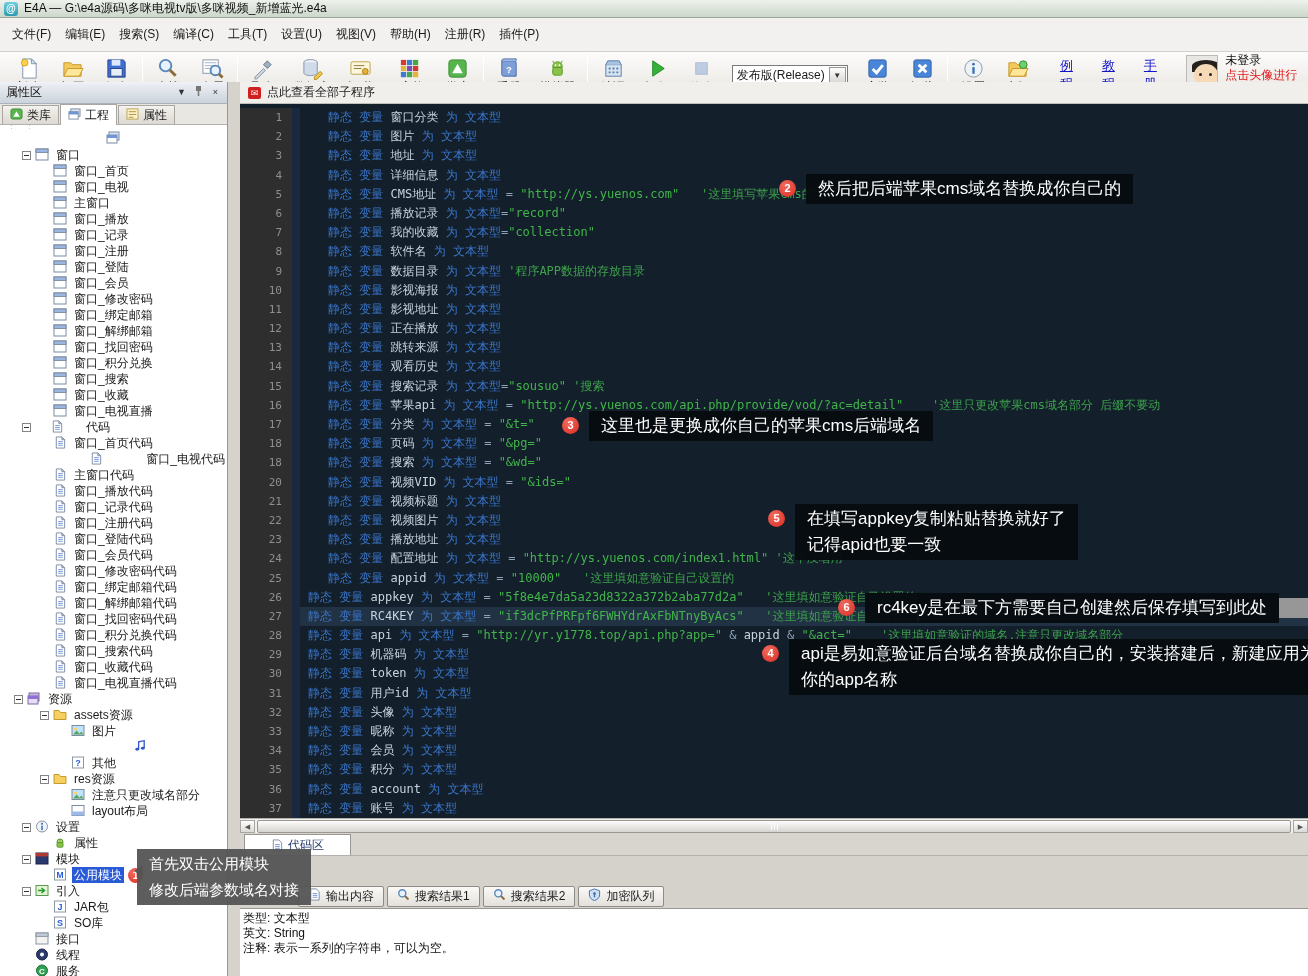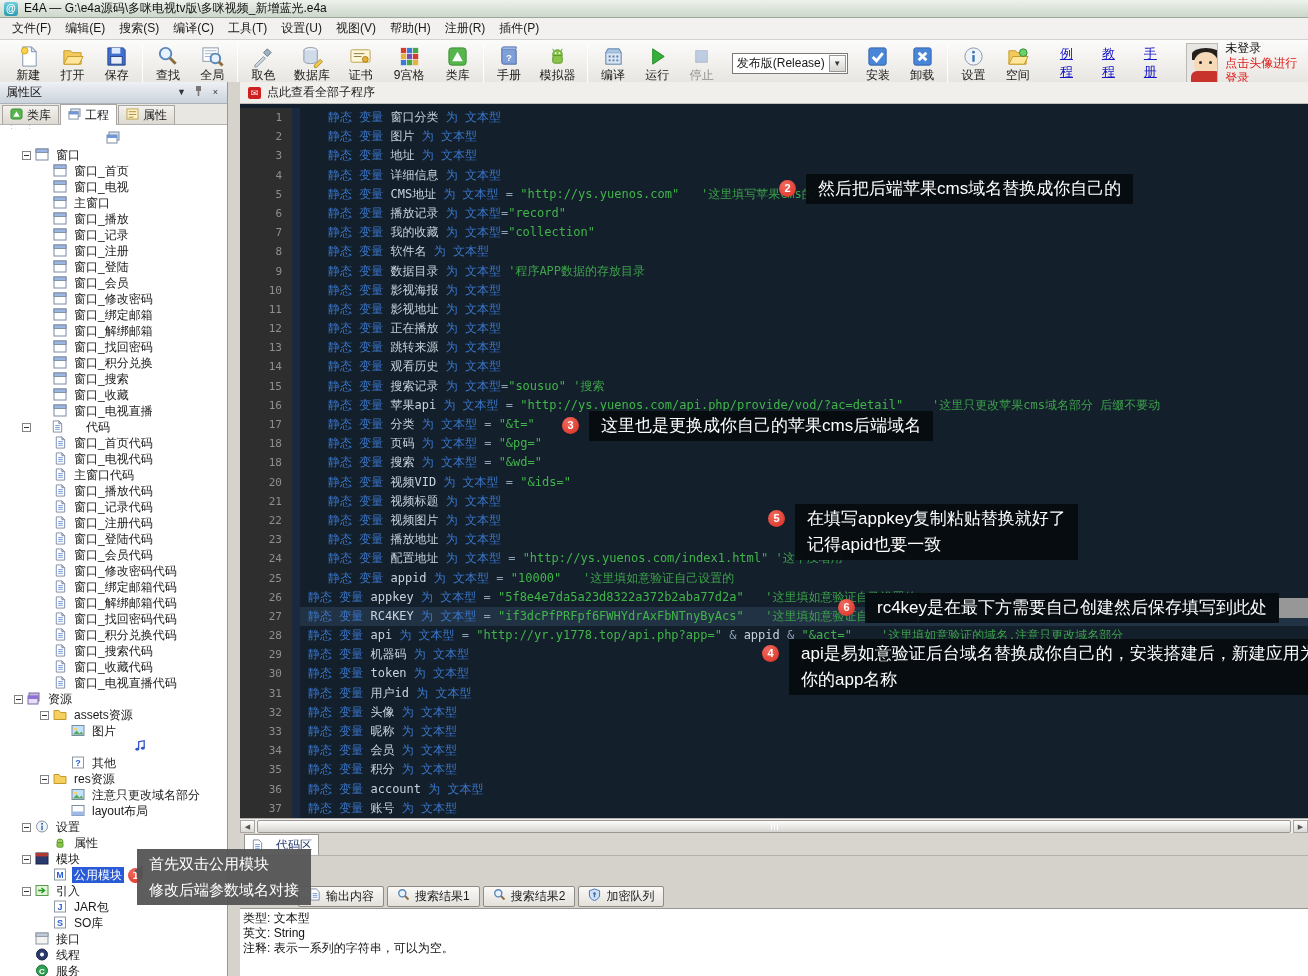--- a/index.html
+++ b/index.html
@@ -3,21 +3,21 @@
 <meta charset="utf-8">
 <style>
   * { margin:0; padding:0; box-sizing:border-box; }
   html,body { width:1308px; height:976px; overflow:hidden; }
   body { font-family:"Liberation Sans","DejaVu Sans",sans-serif; font-size:12px; color:#1a1a1a; background:#d4d0ca; position:relative; }
 
   
   .titlebar { height:18px; background:linear-gradient(#eef2ec,#cdd7cb); display:flex; align-items:center; padding:0 4px; border-bottom:1px solid #9aa79a; }
   .appicon { width:14px; height:14px; border-radius:3px; background:linear-gradient(#6fcfe0,#2e9ab0); color:#fff; font-size:10px; line-height:14px; text-align:center; margin-right:6px; font-weight:bold; }
   .title-text { font-size:12px; color:#111; }
-  .menubar { height:22px; background:#f2f1ef; border-bottom:1px solid #d4d1cc; display:flex; align-items:center; padding-left:6px; gap:2px; }
+  .menubar { height:34px; background:#f2f1ef; border-bottom:1px solid #d4d1cc; display:flex; align-items:center; padding-left:6px; gap:2px; }
   .menu-item { padding:1px 6px; cursor:default; }
   .toolbar { height:47px; background:linear-gradient(#fcfcfb,#e6e4df); border-bottom:1px solid #a9a6a1; display:flex; align-items:center; padding:1px 2px 1px 6px; }
   .tbtn { width:52px; height:43px; display:flex; flex-direction:column; align-items:center; justify-content:center; gap:1px; }
   .tbtn.wide { width:62px; }
   .tbtn .ticon { width:23px; height:23px; display:block; }
   .tbtn .ticon svg { width:100%; height:100%; }
   .tbtn .tlabel { font-size:12px; line-height:13px; white-space:nowrap; }
   .tbtn.disabled { opacity:.45; }
   .tsep { width:1px; height:40px; background:#b5b2ad; border-right:1px solid #fff; margin:0 3px; }
   .tselect { width:118px; height:21px; background:#fff; border:1px solid #7a7a7a; display:flex; align-items:center; margin:0 8px; }
@@ -75,21 +75,21 @@
   .tk { color:#3a76c9; } .ti { color:#c7d3df; } .to { color:#8fa2b8; } .ts { color:#41b54a; } .tc { color:#3da24a; }
   .caret { display:inline-block; width:2px; height:13px; background:#fff; vertical-align:-2px; }
 
   .hscroll { height:15px; background:#f1f0ee; border-top:1px solid #b5b2ad; position:relative; }
   .harrow { position:absolute; top:1px; width:15px; height:13px; background:linear-gradient(#fdfdfd,#dcdad6); border:1px solid #a9a6a1; font-size:7px; line-height:12px; text-align:center; color:#555; }
   .harrow.left { left:0; } .harrow.right { right:0; }
   .hthumb { position:absolute; left:17px; right:17px; top:1px; height:13px; background:linear-gradient(#fdfdfd,#d6d4d0); border:1px solid #9a9792; border-radius:2px; display:flex; align-items:center; justify-content:center; gap:2px; }
   .hthumb i { width:1px; height:7px; background:#9a9792; border-right:1px solid #fff; }
 
   .tabstrip1 { height:23px; background:#d8d4ce; border-bottom:1px solid #b5b2ad; display:flex; align-items:flex-end; padding-left:4px; }
-  .codetab { height:21px; background:#fff; border:1px solid #9a9792; border-bottom:none; display:flex; align-items:center; gap:13px; padding:0 6px; font-size:12px; color:#223a6e; }
+  .codetab { height:21px; background:#fff; border:1px solid #9a9792; border-bottom:none; display:flex; align-items:center; gap:5px; padding:0 26px; font-size:12px; color:#223a6e; }
   .codetab svg { width:12px; height:13px; }
   .gap1 { height:28px; background:#d5d1cb; }
   .tabstrip2 { height:24px; background:#d5d1cb; display:flex; align-items:center; padding-left:58px; gap:3px; }
   .btab { height:21px; background:linear-gradient(#fbfaf8,#e3e0da); border:1px solid #8f8c87; border-radius:2px; display:flex; align-items:center; gap:5px; padding:0 9px; font-size:12px; }
   .btab svg { width:13px; height:13px; }
   .statusarea { flex:1; background:#fff; border-top:1px solid #9a9792; padding:2px 0 0 3px; font-size:12px; line-height:15px; color:#111; }
   .statusarea .sline { white-space:nowrap; }
 
   
   .callout { position:absolute; display:flex; align-items:flex-start; z-index:40; }
@@ -495,21 +495,21 @@
         </div>
         <div class="trow" style="padding-left: 40px;">
           <span class="noexp"></span>
           <span class="ticn"><svg viewBox="0 0 12 14">
               <path d="M2 1h6l3 3v9H2z" fill="#fff" stroke="#7a8aa0"></path>
               <path d="M8 1l3 3H8z" fill="#cfe0f0" stroke="#7a8aa0"></path>
               <path d="M4 6h5M4 8h5M4 10h5" stroke="#6f96d8"></path>
             </svg></span>
           <span class="tlbl">窗口_首页代码</span>
         </div>
-        <div class="trow" style="padding-left: 40px;">
+        <div class="trow" style="padding-left: 40px; justify-content: space-between;">
           <span class="noexp"></span>
           <span class="ticn"><svg viewBox="0 0 12 14">
               <path d="M2 1h6l3 3v9H2z" fill="#fff" stroke="#7a8aa0"></path>
               <path d="M8 1l3 3H8z" fill="#cfe0f0" stroke="#7a8aa0"></path>
               <path d="M4 6h5M4 8h5M4 10h5" stroke="#6f96d8"></path>
             </svg></span>
           <span class="tlbl">窗口_电视代码</span>
         </div>
         <div class="trow" style="padding-left: 40px;">
           <span class="noexp"></span>

